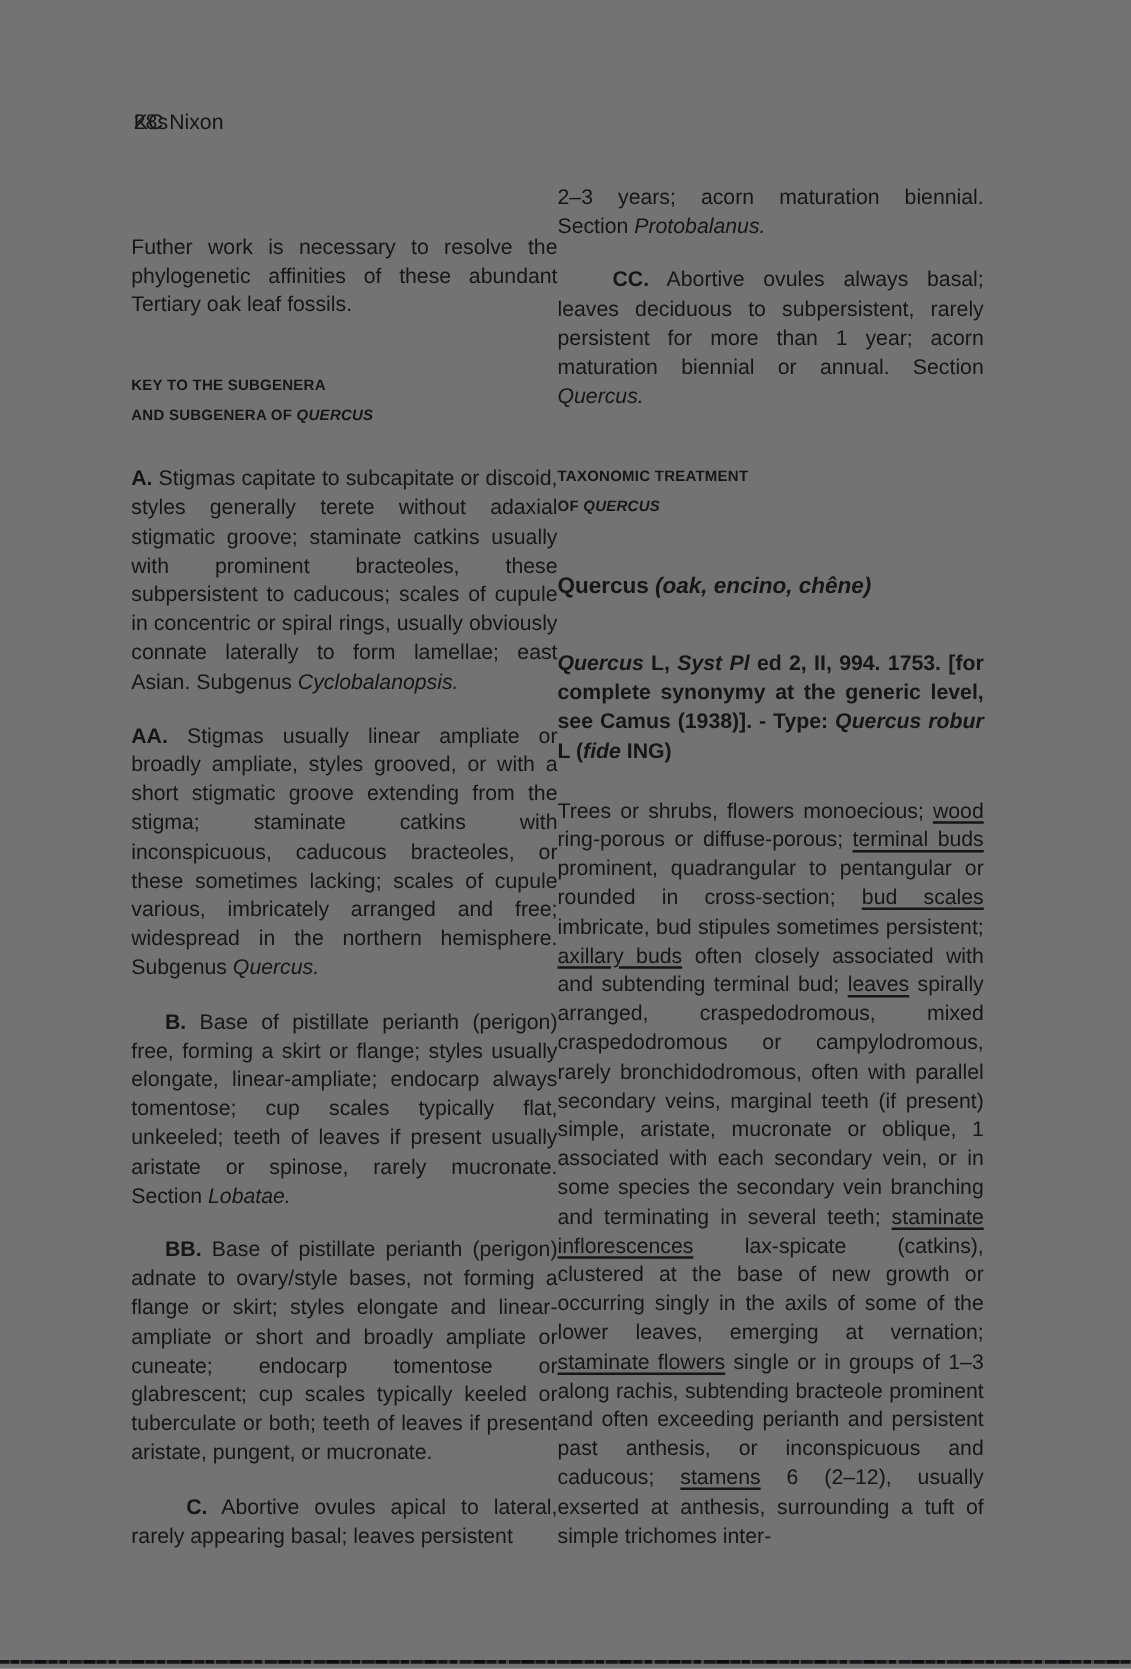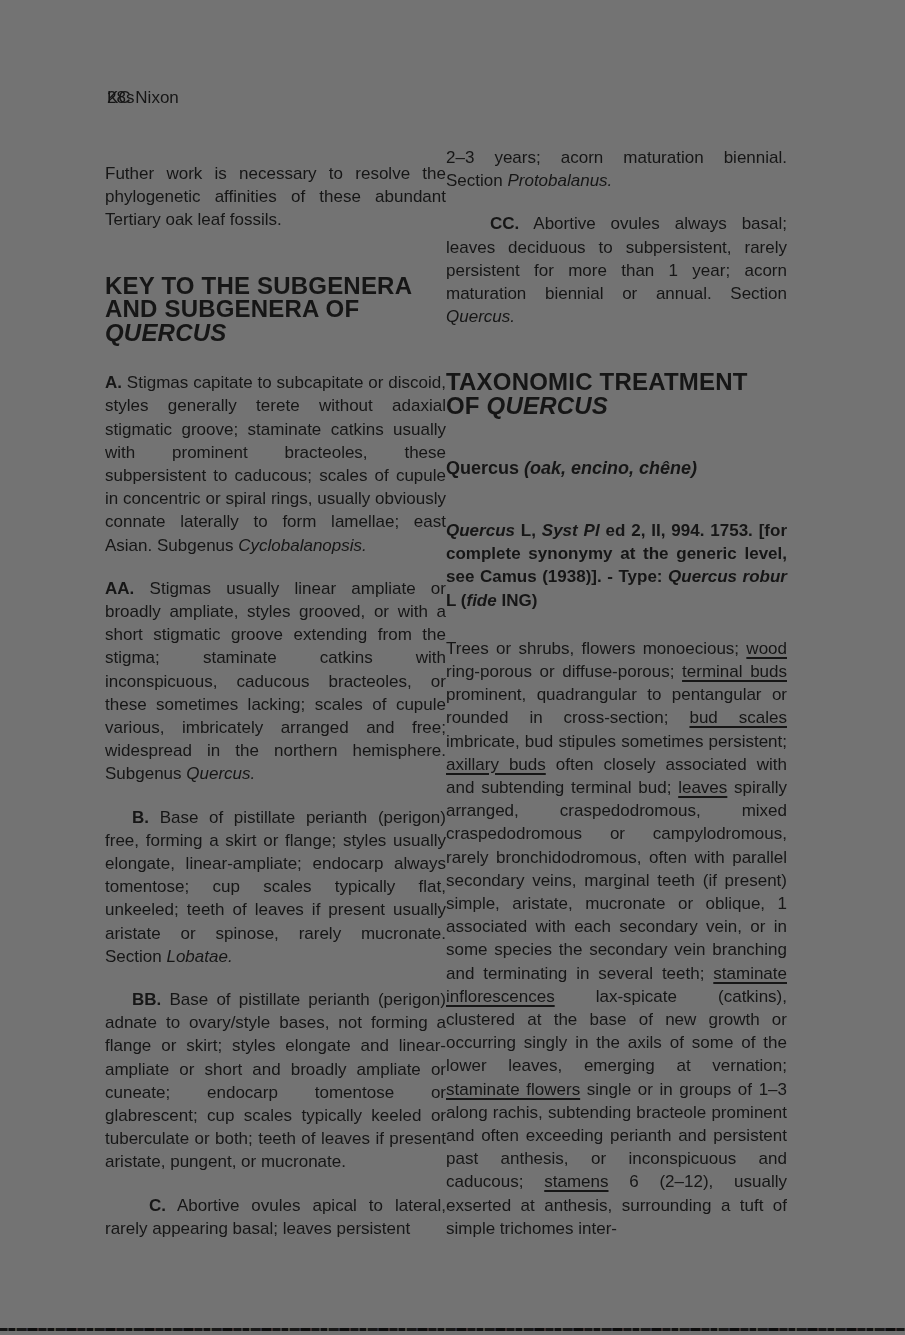--- a/index.html
+++ b/index.html
@@ -30,21 +30,21 @@
   }
   .col {
     width: 341px;
     font-size: 17px;
     line-height: 23.2px;
     text-align: justify;
   }
   .block { margin: 0 0 20px 0; }
   p.block { margin: 0 0 20px 0; }
   h2.block {
-    font-size: 24px; font-weight: bold; letter-spacing: 0.2px;
+    font-size: 12px; font-weight: bold; letter-spacing: 0.2px;
     margin: 42px 0 27px 0; text-align: left; line-height: 23.5px;
   }
   h3.block {
     font-size: 18px; font-weight: bold;
     margin: 40px 0 38px 0; text-align: left; line-height: 23.5px;
   }
   p.block.citation { font-weight: bold; margin: 0 0 25px 0; }
   .block:first-child { margin-top: 0; }
   .indent-1 { text-indent: 27px; }
   .indent-2 { text-indent: 44px; }

